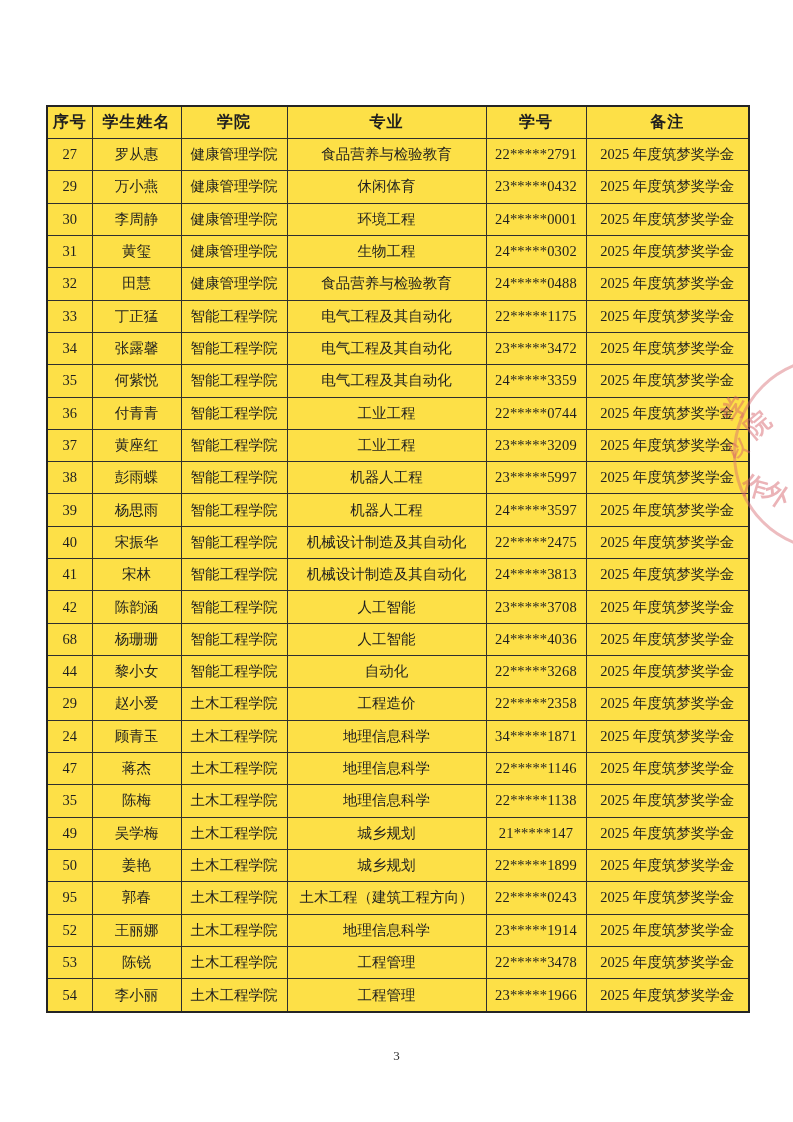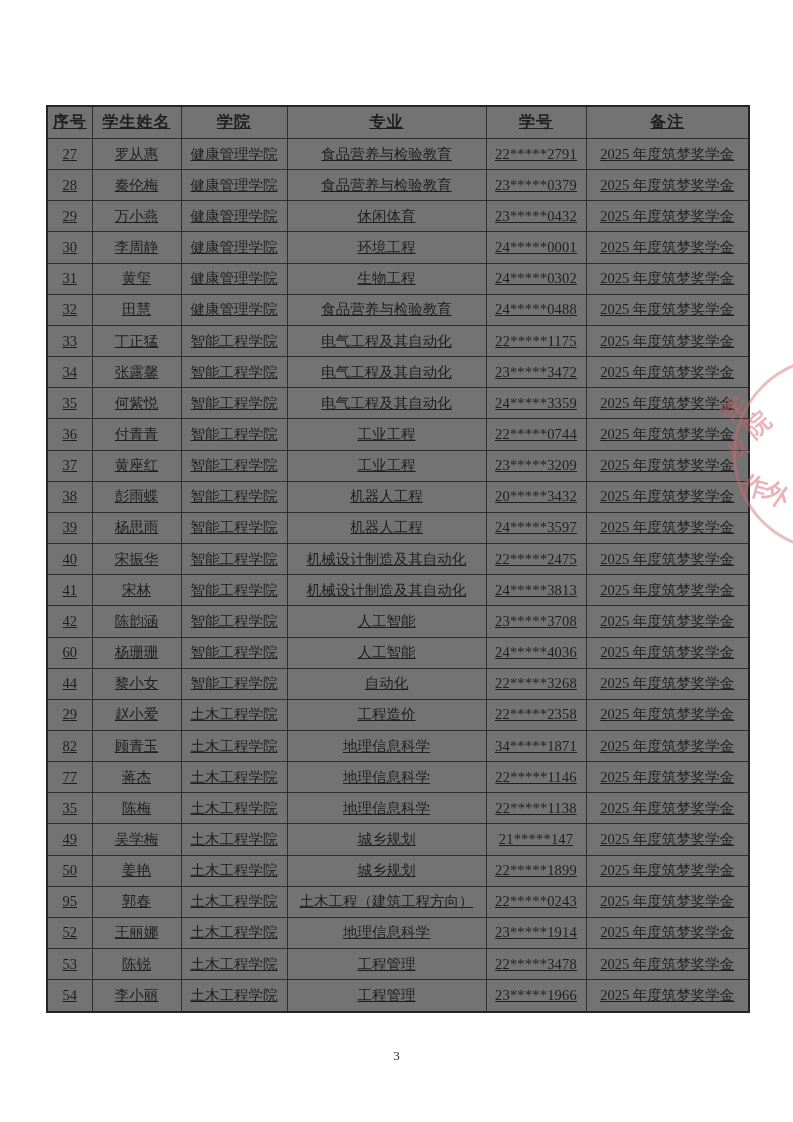--- a/index.html
+++ b/index.html
@@ -17,22 +17,21 @@
     color: #1f1f1f;
   }
   table.roster {
     position: absolute;
     left: 46px;
     top: 105px;
     width: 702px;
     height: 908px;
     border-collapse: collapse;
     table-layout: fixed;
-    background: #737373;
-    text-decoration: underline;
+    background: #fde047;
   }
   table.roster th, table.roster td {
     border: 1px solid #2f2f2f;
     text-align: center;
     vertical-align: middle;
     padding: 0 2px;
     overflow: hidden;
     white-space: nowrap;
   }
   table.roster {
@@ -119,28 +118,20 @@
     <tbody>
         <tr>
           <td class="c0">27</td>
           <td class="c1">罗从惠</td>
           <td class="c2">健康管理学院</td>
           <td class="c3">食品营养与检验教育</td>
           <td class="c4">22*****2791</td>
           <td class="c5">2025 年度筑梦奖学金</td>
         </tr>
         <tr>
-          <td class="c0">28</td>
-          <td class="c1">秦伦梅</td>
-          <td class="c2">健康管理学院</td>
-          <td class="c3">食品营养与检验教育</td>
-          <td class="c4">23*****0379</td>
-          <td class="c5">2025 年度筑梦奖学金</td>
-        </tr>
-        <tr>
           <td class="c0">29</td>
           <td class="c1">万小燕</td>
           <td class="c2">健康管理学院</td>
           <td class="c3">休闲体育</td>
           <td class="c4">23*****0432</td>
           <td class="c5">2025 年度筑梦奖学金</td>
         </tr>
         <tr>
           <td class="c0">30</td>
           <td class="c1">李周静</td>
@@ -203,21 +194,21 @@
           <td class="c2">智能工程学院</td>
           <td class="c3">工业工程</td>
           <td class="c4">23*****3209</td>
           <td class="c5">2025 年度筑梦奖学金</td>
         </tr>
         <tr>
           <td class="c0">38</td>
           <td class="c1">彭雨蝶</td>
           <td class="c2">智能工程学院</td>
           <td class="c3">机器人工程</td>
-          <td class="c4">20*****3432</td>
+          <td class="c4">23*****5997</td>
           <td class="c5">2025 年度筑梦奖学金</td>
         </tr>
         <tr>
           <td class="c0">39</td>
           <td class="c1">杨思雨</td>
           <td class="c2">智能工程学院</td>
           <td class="c3">机器人工程</td>
           <td class="c4">24*****3597</td>
           <td class="c5">2025 年度筑梦奖学金</td>
         </tr>
@@ -239,21 +230,21 @@
         </tr>
         <tr>
           <td class="c0">42</td>
           <td class="c1">陈韵涵</td>
           <td class="c2">智能工程学院</td>
           <td class="c3">人工智能</td>
           <td class="c4">23*****3708</td>
           <td class="c5">2025 年度筑梦奖学金</td>
         </tr>
         <tr>
-          <td class="c0">60</td>
+          <td class="c0">68</td>
           <td class="c1">杨珊珊</td>
           <td class="c2">智能工程学院</td>
           <td class="c3">人工智能</td>
           <td class="c4">24*****4036</td>
           <td class="c5">2025 年度筑梦奖学金</td>
         </tr>
         <tr>
           <td class="c0">44</td>
           <td class="c1">黎小女</td>
           <td class="c2">智能工程学院</td>
@@ -263,29 +254,29 @@
         </tr>
         <tr>
           <td class="c0">29</td>
           <td class="c1">赵小爱</td>
           <td class="c2">土木工程学院</td>
           <td class="c3">工程造价</td>
           <td class="c4">22*****2358</td>
           <td class="c5">2025 年度筑梦奖学金</td>
         </tr>
         <tr>
-          <td class="c0">82</td>
+          <td class="c0">24</td>
           <td class="c1">顾青玉</td>
           <td class="c2">土木工程学院</td>
           <td class="c3">地理信息科学</td>
           <td class="c4">34*****1871</td>
           <td class="c5">2025 年度筑梦奖学金</td>
         </tr>
         <tr>
-          <td class="c0">77</td>
+          <td class="c0">47</td>
           <td class="c1">蒋杰</td>
           <td class="c2">土木工程学院</td>
           <td class="c3">地理信息科学</td>
           <td class="c4">22*****1146</td>
           <td class="c5">2025 年度筑梦奖学金</td>
         </tr>
         <tr>
           <td class="c0">35</td>
           <td class="c1">陈梅</td>
           <td class="c2">土木工程学院</td>

